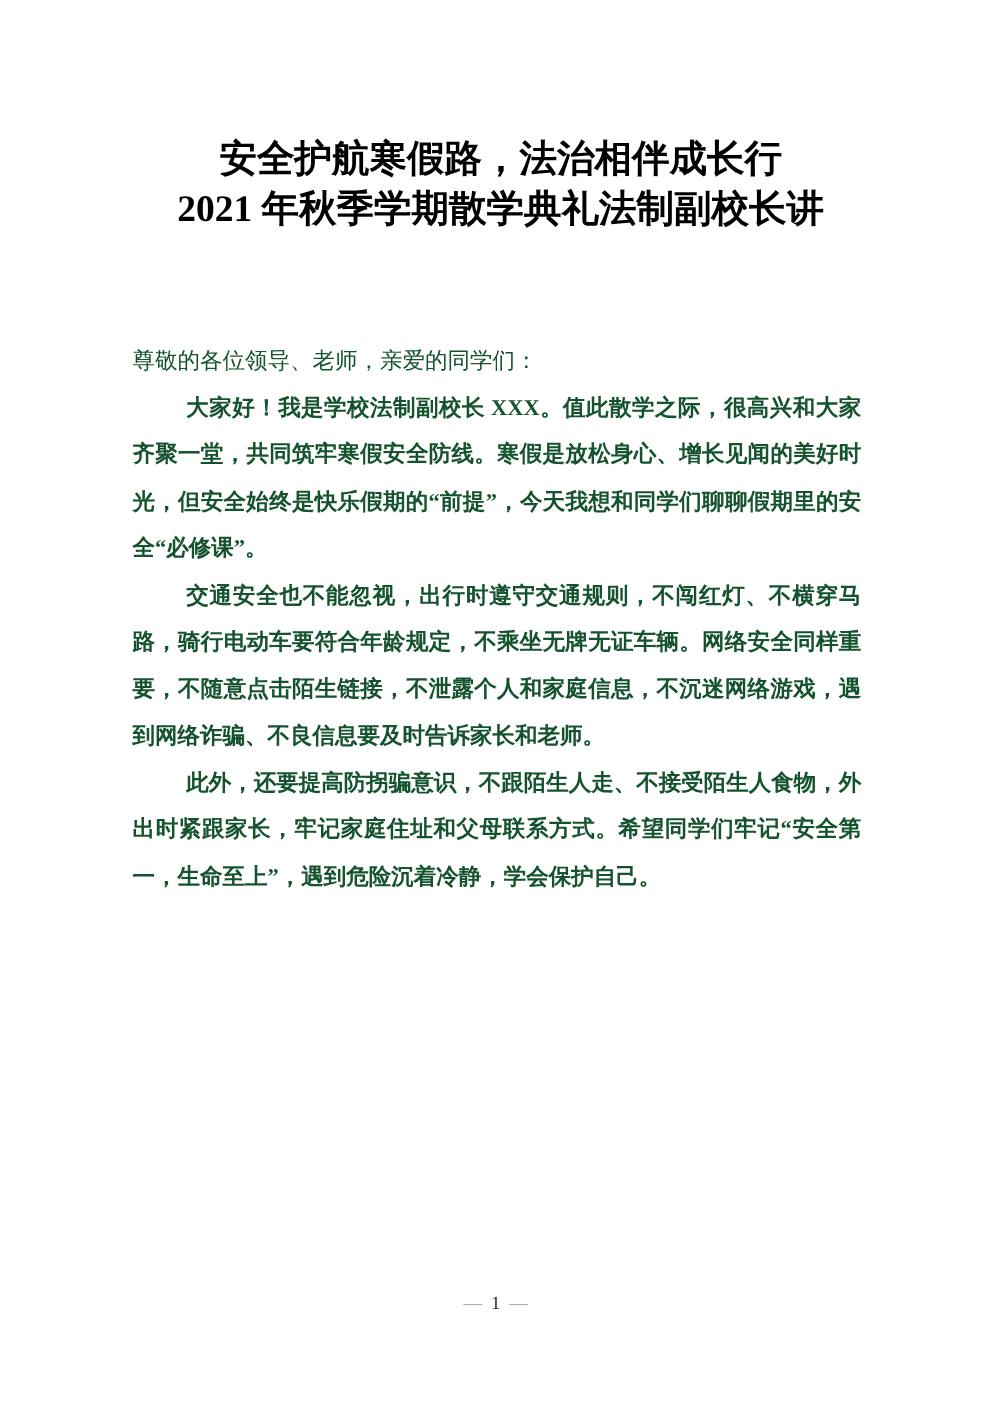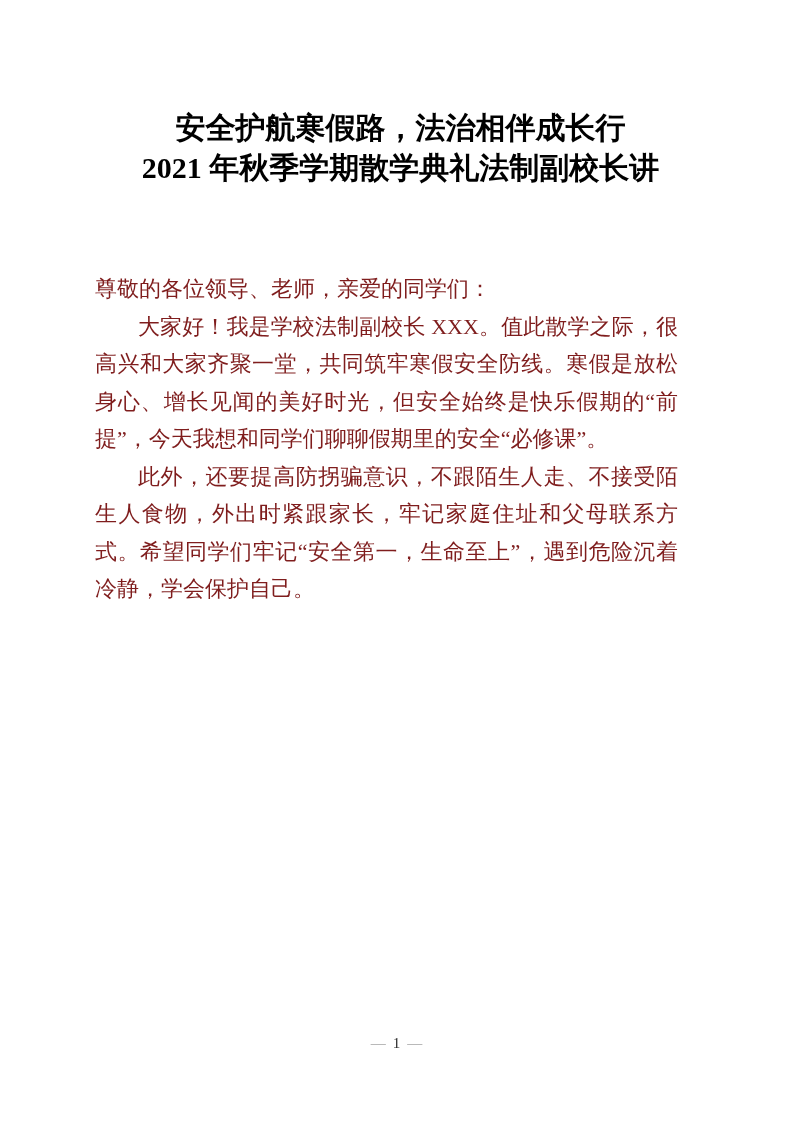--- a/index.html
+++ b/index.html
@@ -24,37 +24,38 @@
     text-align: center;
     font-weight: 700;
     font-size: 30px;
     line-height: 40px;
     color: #000000;
     letter-spacing: 0;
   }
   .content {
     position: absolute;
     top: 270px;
-    left: 95px;
+    left: 106px;
     width: 583px;
-    font-size: 22px;
+    font-size: 18px;
     line-height: 37.5px;
     text-align: justify;
     text-justify: inter-character;
-    color: #7f1d1d;
+    color: #14532d;
   }
   .content p {
     margin: 0;
     padding: 0;
   }
   .salutation {
     text-indent: 0;
   }
   .para {
     text-indent: 43px;
+    font-weight: bold;
   }
   .footer {
     position: absolute;
     top: 1034px;
     left: 0;
     width: 793px;
     text-align: center;
     font-size: 15px;
     line-height: 18px;
     color: #333333;
@@ -73,20 +74,21 @@
 <div class="page">
 
   <header class="title">
     <div class="title-line">安全护航寒假路，法治相伴成长行</div>
     <div class="title-line">2021 年秋季学期散学典礼法制副校长讲</div>
   </header>
 
   <main class="content">
     <p class="salutation">尊敬的各位领导、老师，亲爱的同学们：</p>
     <p class="para">大家好！我是学校法制副校长 XXX。值此散学之际，很高兴和大家齐聚一堂，共同筑牢寒假安全防线。寒假是放松身心、增长见闻的美好时光，但安全始终是快乐假期的“前提”，今天我想和同学们聊聊假期里的安全“必修课”。</p>
+    <p class="para">交通安全也不能忽视，出行时遵守交通规则，不闯红灯、不横穿马路，骑行电动车要符合年龄规定，不乘坐无牌无证车辆。网络安全同样重要，不随意点击陌生链接，不泄露个人和家庭信息，不沉迷网络游戏，遇到网络诈骗、不良信息要及时告诉家长和老师。</p>
     <p class="para">此外，还要提高防拐骗意识，不跟陌生人走、不接受陌生人食物，外出时紧跟家长，牢记家庭住址和父母联系方式。希望同学们牢记“安全第一，生命至上”，遇到危险沉着冷静，学会保护自己。</p>
   </main>
 
   <footer class="footer">
     <span class="dash">—</span><span class="pagenum">1</span><span class="dash">—</span>
   </footer>
 
 </div>
 
 </body></html>

